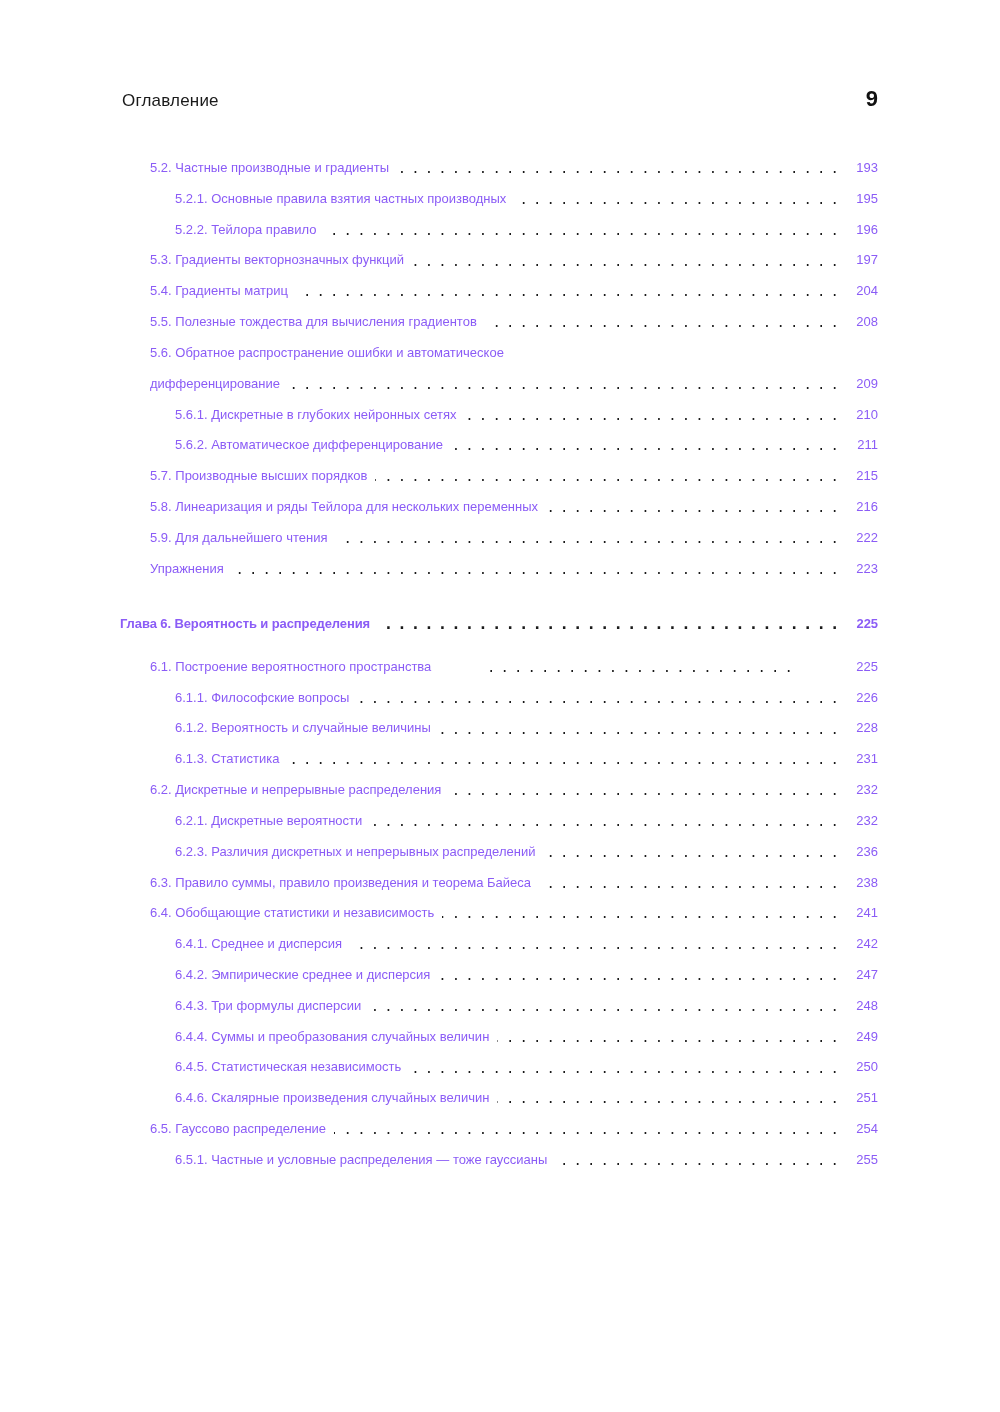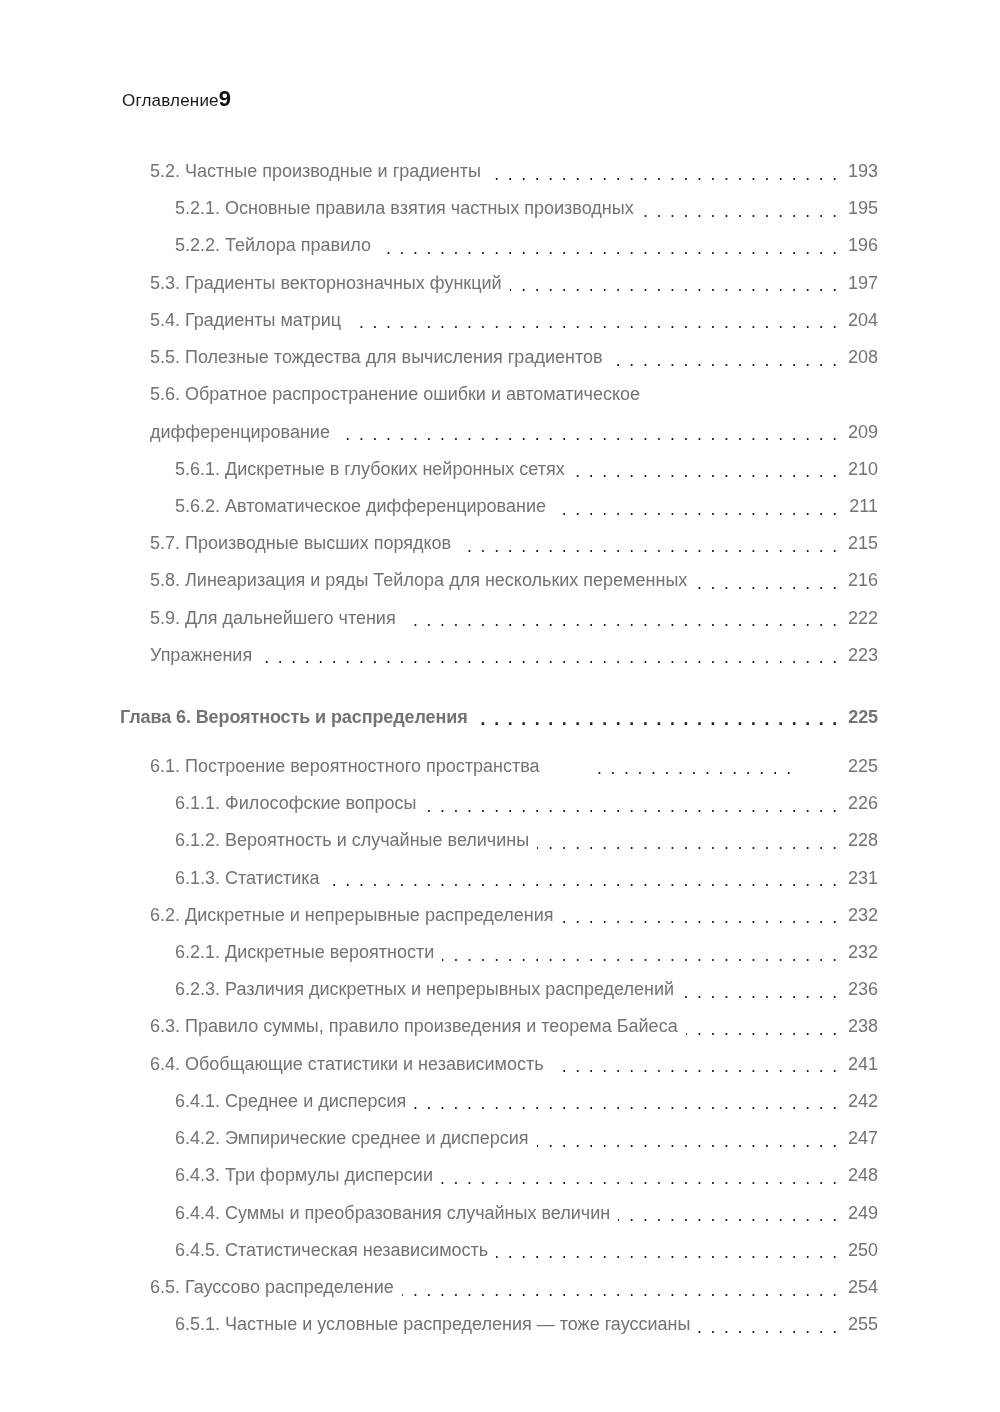--- a/index.html
+++ b/index.html
@@ -26,21 +26,21 @@
 
   
   .running-head {
     position: absolute;
     left: 122px;
     right: 122px;
     top: 86px;
     height: 28px;
     display: flex;
     align-items: baseline;
-    justify-content: flex-start;
+    justify-content: space-between;
   }
   .running-head-title {
     font-size: 17px;
     font-weight: 400;
     letter-spacing: 0.2px;
     color: #1a1a1a;
     white-space: nowrap;
   }
   .running-head-folio {
     font-size: 22px;
@@ -55,23 +55,23 @@
     left: 120px;
     top: 160px;
     width: 758px;
   }
 
   .toc-entry {
     display: flex;
     align-items: baseline;
     width: 100%;
     box-sizing: border-box;
-    font-size: 18px;
+    font-size: 13px;
     line-height: 1.28;
-    color: #737373;
+    color: #8b5cf6;
     margin-bottom: 14.2px;
   }
 
   
   .lvl-0 { padding-left: 0px; }
   .lvl-1 { padding-left: 30px; }
   .lvl-2 { padding-left: 55px; }
 
   .toc-title {
     white-space: nowrap;
@@ -283,20 +283,25 @@
       <div class="toc-entry lvl-2">
         <span class="toc-title">6.4.4. Суммы и преобразования случайных величин</span>
         <span class="leader"></span>
         <span class="toc-page">249</span>
       </div>
       <div class="toc-entry lvl-2">
         <span class="toc-title">6.4.5. Статистическая независимость</span>
         <span class="leader"></span>
         <span class="toc-page">250</span>
       </div>
+      <div class="toc-entry lvl-2">
+        <span class="toc-title">6.4.6. Скалярные произведения случайных величин</span>
+        <span class="leader"></span>
+        <span class="toc-page">251</span>
+      </div>
       <div class="toc-entry lvl-1">
         <span class="toc-title">6.5. Гауссово распределение</span>
         <span class="leader"></span>
         <span class="toc-page">254</span>
       </div>
       <div class="toc-entry lvl-2">
         <span class="toc-title">6.5.1. Частные и условные распределения — тоже гауссианы</span>
         <span class="leader"></span>
         <span class="toc-page">255</span>
       </div>

